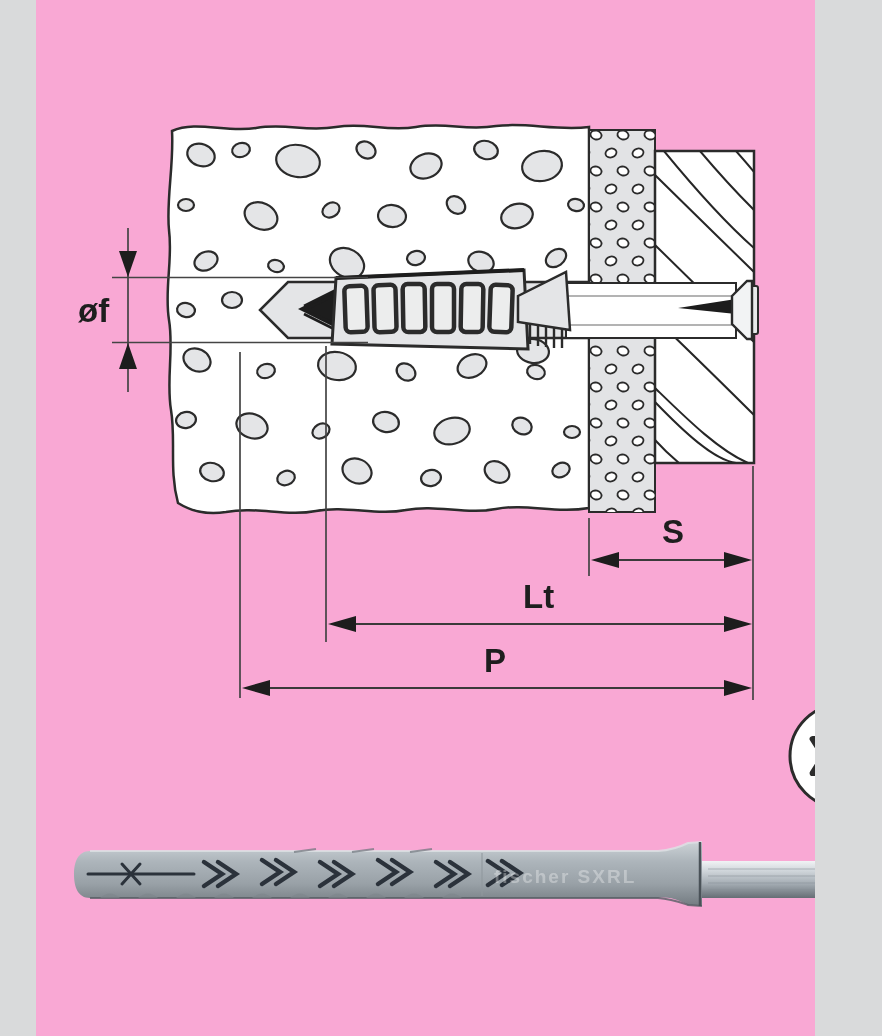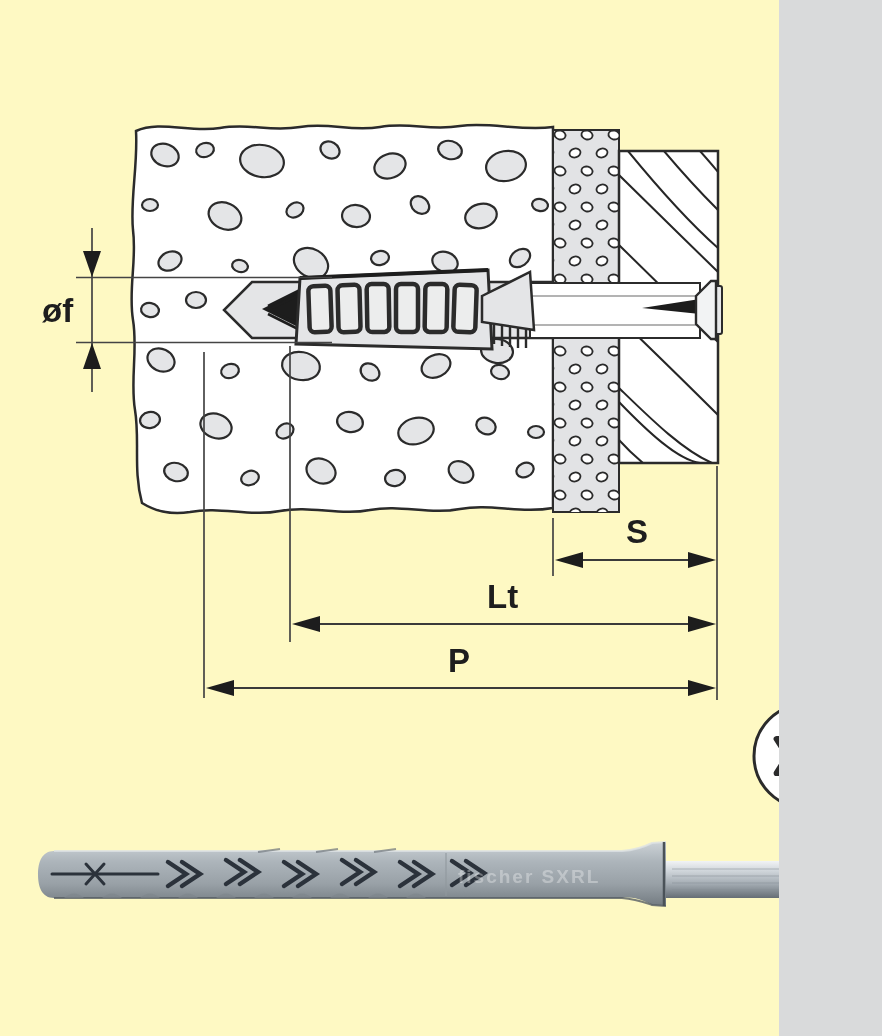--- a/index.html
+++ b/index.html
@@ -1,16 +1,16 @@
 <!DOCTYPE html>
 <html><head>
 <meta charset="utf-8">
 <style>
   html,body{margin:0;padding:0;background:#d9dadb;}
-  .canvas{position:relative;width:779px;height:1036px;background:#fef9c3;overflow:hidden;}
+  .canvas{position:relative;width:779px;height:1036px;background:#f9a8d4;overflow:hidden;margin-left:36px;}
   svg{display:block;}
   text{font-family:"Liberation Sans","DejaVu Sans",sans-serif;}
   .dimlabel{font-size:33px;font-weight:600;fill:#1e1e1e;}
   .marking{font-size:19px;font-weight:700;fill:#ffffff;opacity:.32;letter-spacing:2px;}
 </style>
 </head>
 <body>
 
 <div class="canvas">
 <svg width="882" height="1036" viewBox="0 0 882 1036">

